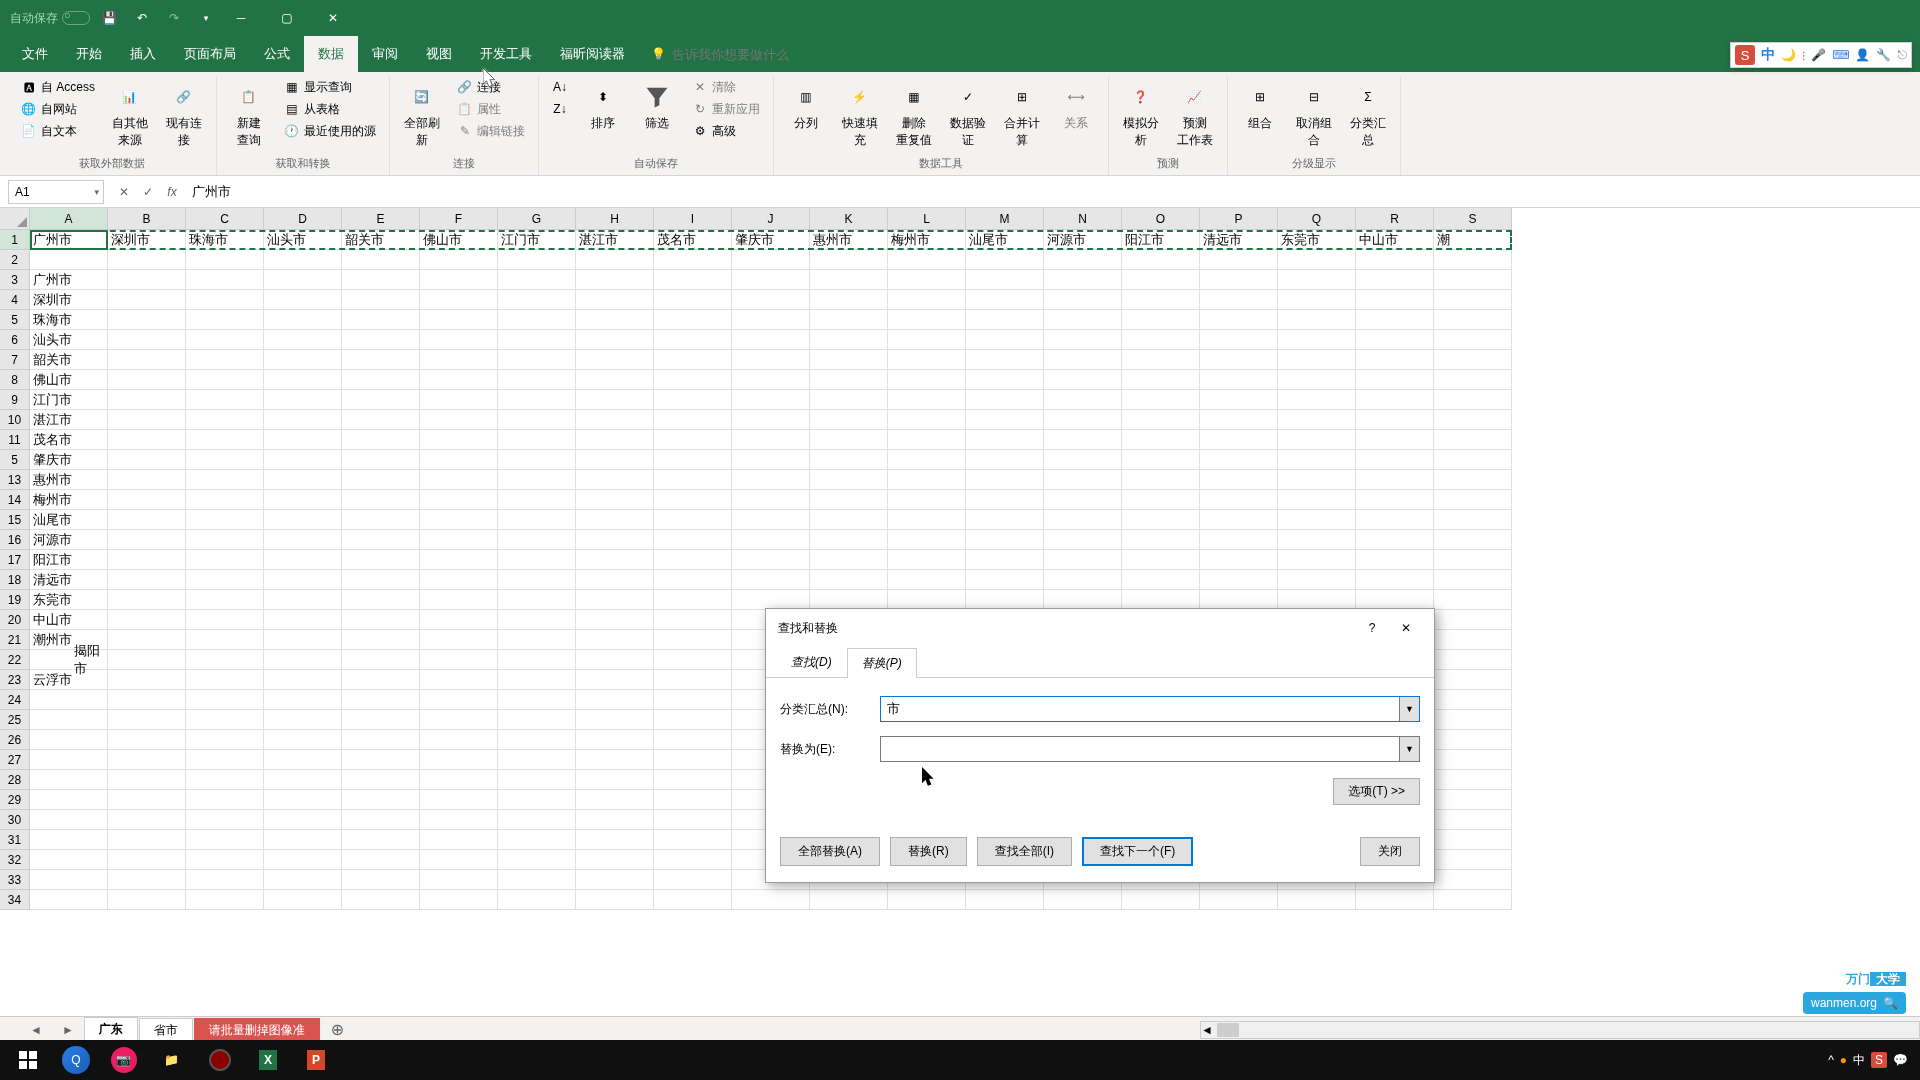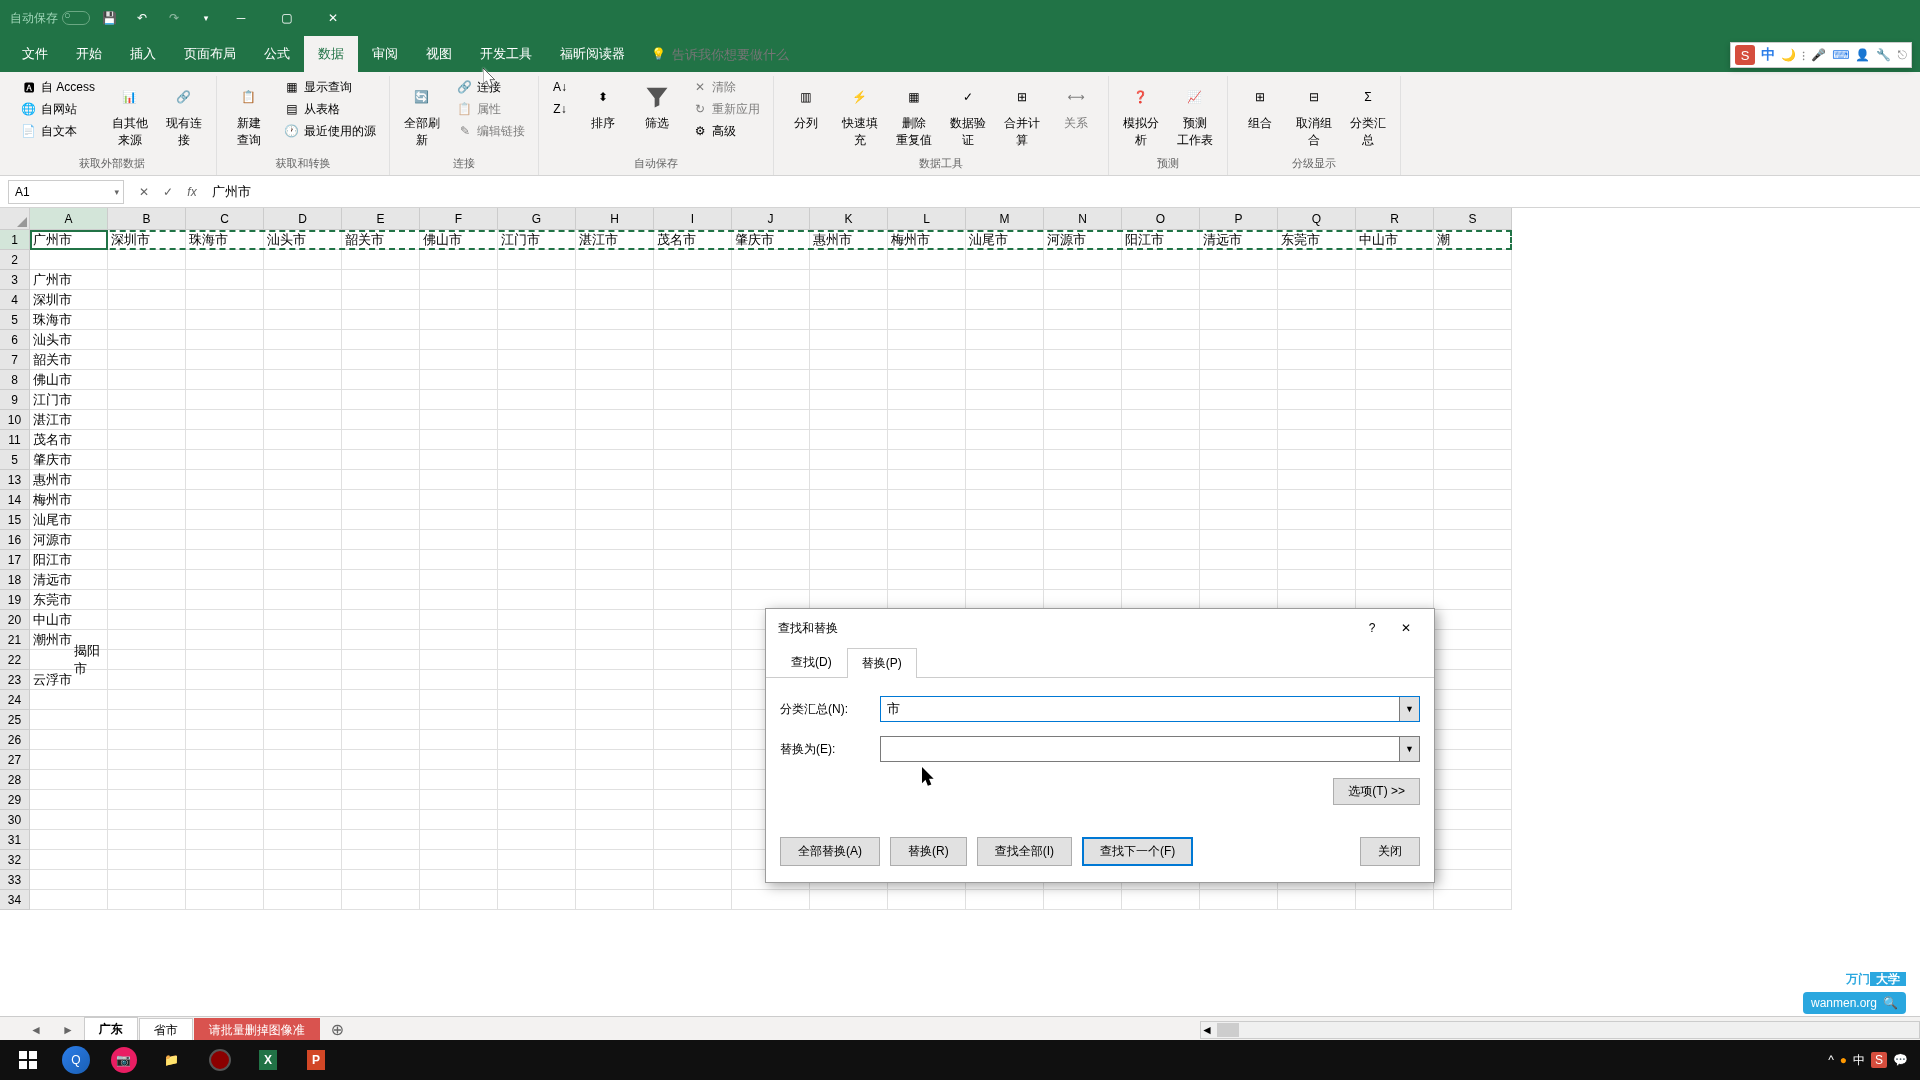--- a/index.html
+++ b/index.html
@@ -32,21 +32,21 @@
 .rgroup-label { font-size:11px; color:#666; padding:2px 0 4px 0; }
 .rbtn-lg { width:52px; display:flex; flex-direction:column; align-items:center; justify-content:center; padding:4px 2px; cursor:pointer; border:1px solid transparent; text-align:center; font-size:11px; gap:2px; }
 .rbtn-sm { display:flex; align-items:center; gap:4px; padding:2px 6px; cursor:pointer; border:1px solid transparent; font-size:11px; height:22px; white-space:nowrap; }
 .rcol { display:flex; flex-direction:column; justify-content:center; }
 .ricon { width:32px; height:32px; display:flex; align-items:center; justify-content:center; }
 .ricon svg { width:28px; height:28px; }
 .ricon-sm { width:16px; height:16px; display:flex; align-items:center; justify-content:center; }
 
 
 .fbar { height:32px; border-bottom:1px solid #d4d4d4; display:flex; align-items:center; background:#fff; }
-.namebox { width:116px; height:24px; border:1px solid #ccc; padding-left:6px; display:flex; align-items:center; margin:0 8px; position:relative; }
+.namebox { width:96px; height:24px; border:1px solid #ccc; padding-left:6px; display:flex; align-items:center; margin:0 8px; position:relative; }
 .namebox::after { content:"▾"; position:absolute; right:4px; font-size:9px; color:#666; }
 .fbtn { width:24px; height:24px; display:flex; align-items:center; justify-content:center; color:#666; cursor:pointer; }
 .finput { flex:1; height:24px; border:none; padding-left:8px; font-size:13px; }
 
 
 .grid-area { position:relative; height:768px; background:#fff; overflow:hidden; }
 .corner { position:absolute; left:0; top:0; width:30px; height:22px; background:#e6e6e6; border-right:1px solid #ccc; border-bottom:1px solid #ccc; }
 .corner::after{content:"";position:absolute;right:2px;bottom:2px;border:5px solid transparent;border-right-color:#999;border-bottom-color:#999;}
 .col-headers { position:absolute; left:30px; top:0; right:0; height:22px; display:flex; }
 .ch { width:78px; height:22px; background:#e6e6e6; border-right:1px solid #ccc; border-bottom:1px solid #ccc; display:flex; align-items:center; justify-content:center; font-size:12px; }
@@ -58,21 +58,21 @@
 .cell { position:absolute; width:78px; height:20px; border-right:1px solid #e0e0e0; border-bottom:1px solid #e0e0e0; padding:0 3px; display:flex; align-items:center; font-size:13px; }
 .marchants { position:absolute; left:30px; top:22px; height:20px; border:2px dashed #217346; pointer-events:none; }
 .selection{position:absolute;left:30px;top:22px;width:78px;height:20px;border:2px solid #217346;pointer-events:none;}
 
 
 .dialog { position:absolute; left:765px; top:400px; width:670px; background:#fff; border:1px solid #9c9c9c; box-shadow:3px 3px 12px rgba(0,0,0,.35); }
 .dialog::before{content:"";position:absolute;inset:-3px;border:1px solid rgba(33,115,70,.3);z-index:-1;}
 .dlg-title { height:38px; display:flex; align-items:center; padding:0 12px; font-size:13px; }
 .dlg-title-btns { margin-left:auto; display:flex; gap:2px; }
 .dlg-tbtn { width:32px; height:24px; display:flex; align-items:center; justify-content:center; cursor:pointer; }
-.dlg-tabs { display:flex; padding:0 10px; border-bottom:1px solid #ccc; }
+.dlg-tabs { display:flex; padding:0 10px; border-bottom:1px solid #ccc;font-style:italic; }
 .dlg-tab { padding:6px 14px; border:1px solid transparent; border-bottom:none; cursor:pointer; font-size:12px; }
 .dlg-tab.active { border-color:#ccc; background:#fff; position:relative; top:1px; }
 .dlg-body { padding:18px 14px; }
 .dlg-row { display:flex; align-items:center; margin-bottom:14px; gap:10px; }
 .dlg-label { width:90px; text-align:left; font-size:12px; }
 .dlg-combo { flex:1; height:26px; border:1px solid #7a7a7a; display:flex; align-items:center; padding:0 6px; position:relative; }
 .dlg-combo.focus { border-color:#0078d4; }
 .dlg-combo input { border:none; flex:1; outline:none; font-size:13px; }
 .dlg-combo-arrow { width:20px; height:24px; border-left:1px solid #7a7a7a; display:flex; align-items:center; justify-content:center; margin-right:-6px; font-size:9px; cursor:pointer;background:#e1e1e1; }
 .dlg-options { text-align:right; margin:16px 0 6px 0; }

